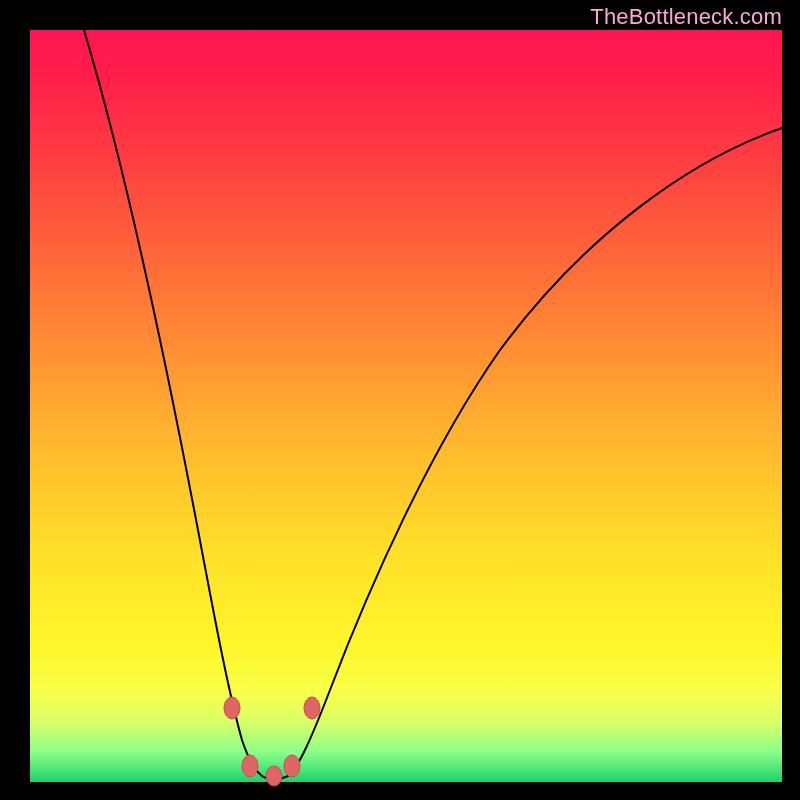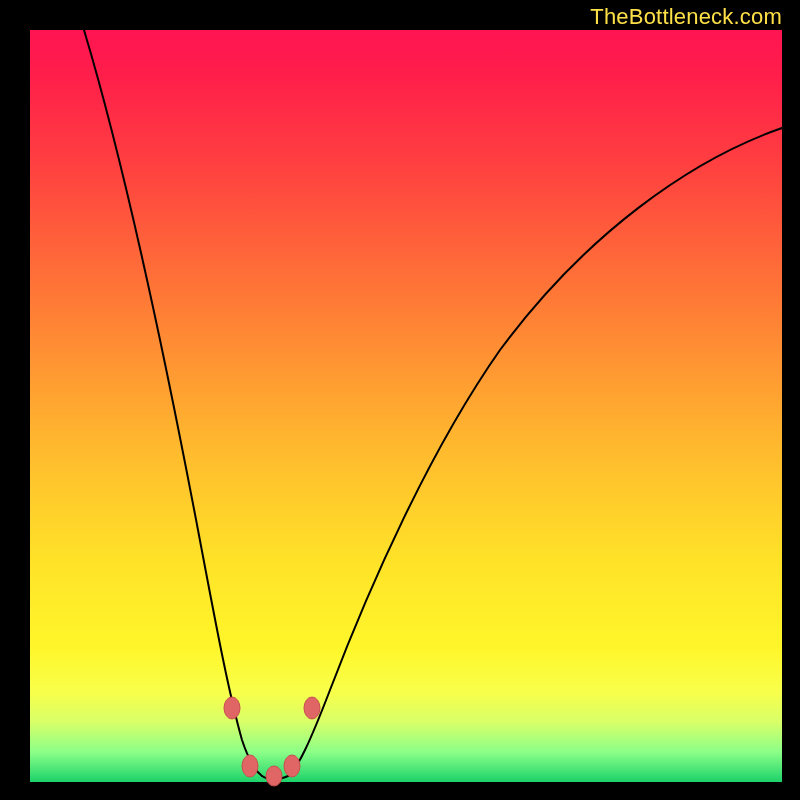--- a/index.html
+++ b/index.html
@@ -35,21 +35,21 @@
       #f8ff4a 88%,
       #d8ff68 92%,
       #8cff88 96%,
       #1cd26a 100%
     );
   }
   .watermark {
     position: absolute;
     top: 4px;
     right: 18px;
-    color: #fde047;
+    color: #f9a8d4;
     font-size: 22px;
     font-weight: 400;
     letter-spacing: 0.2px;
     user-select: none;
   }
   svg.curves {
     position: absolute;
     left: 0;
     top: 0;
     width: 752px;

